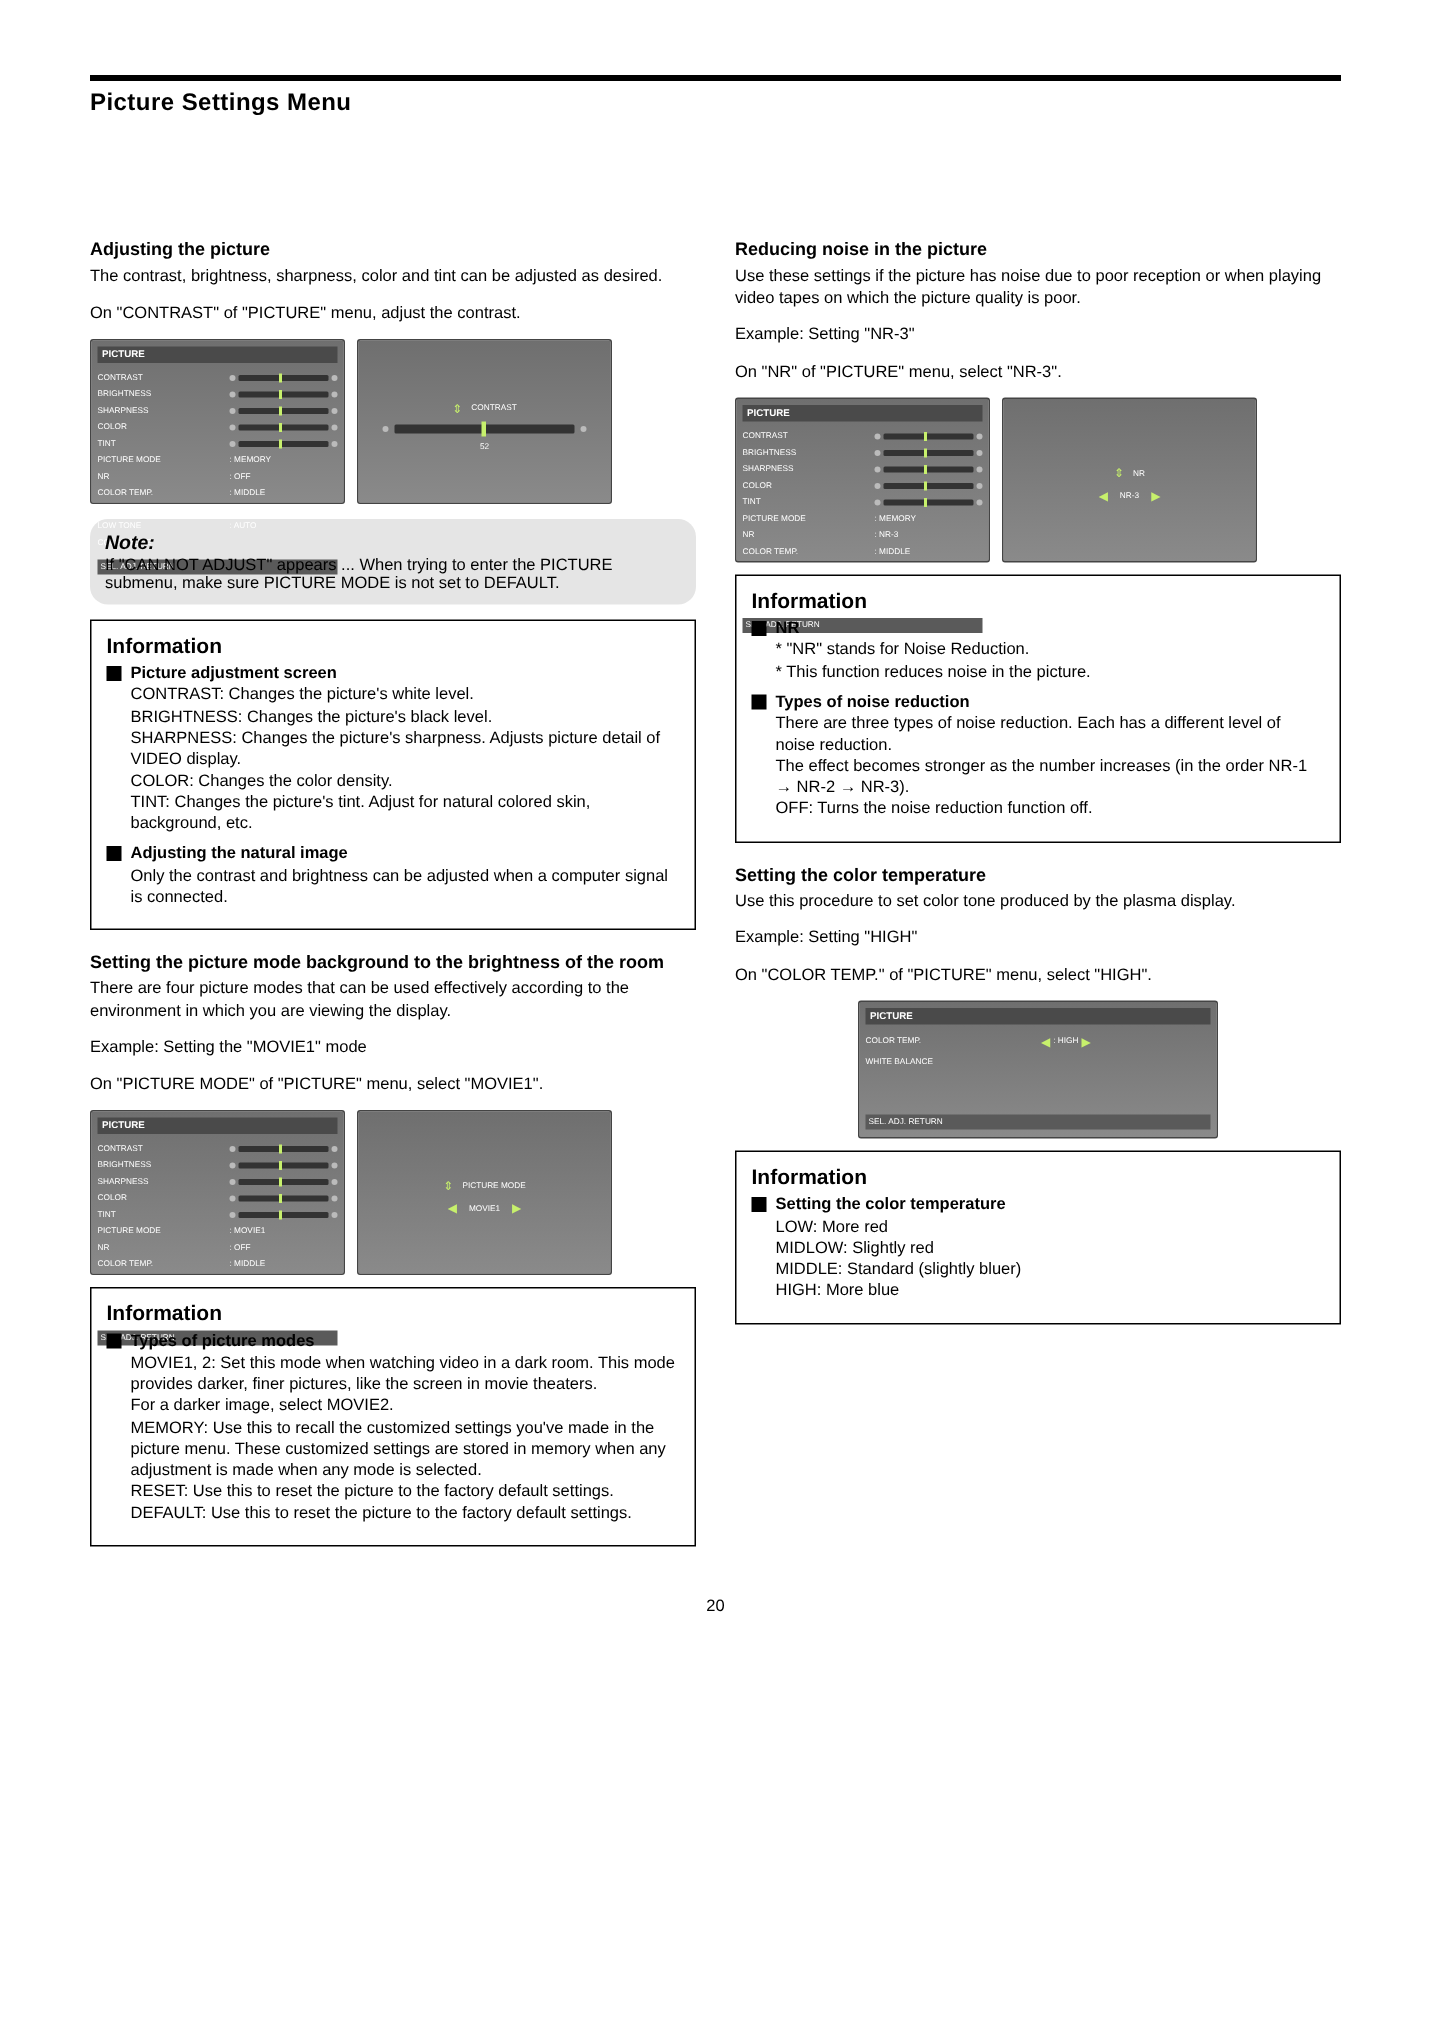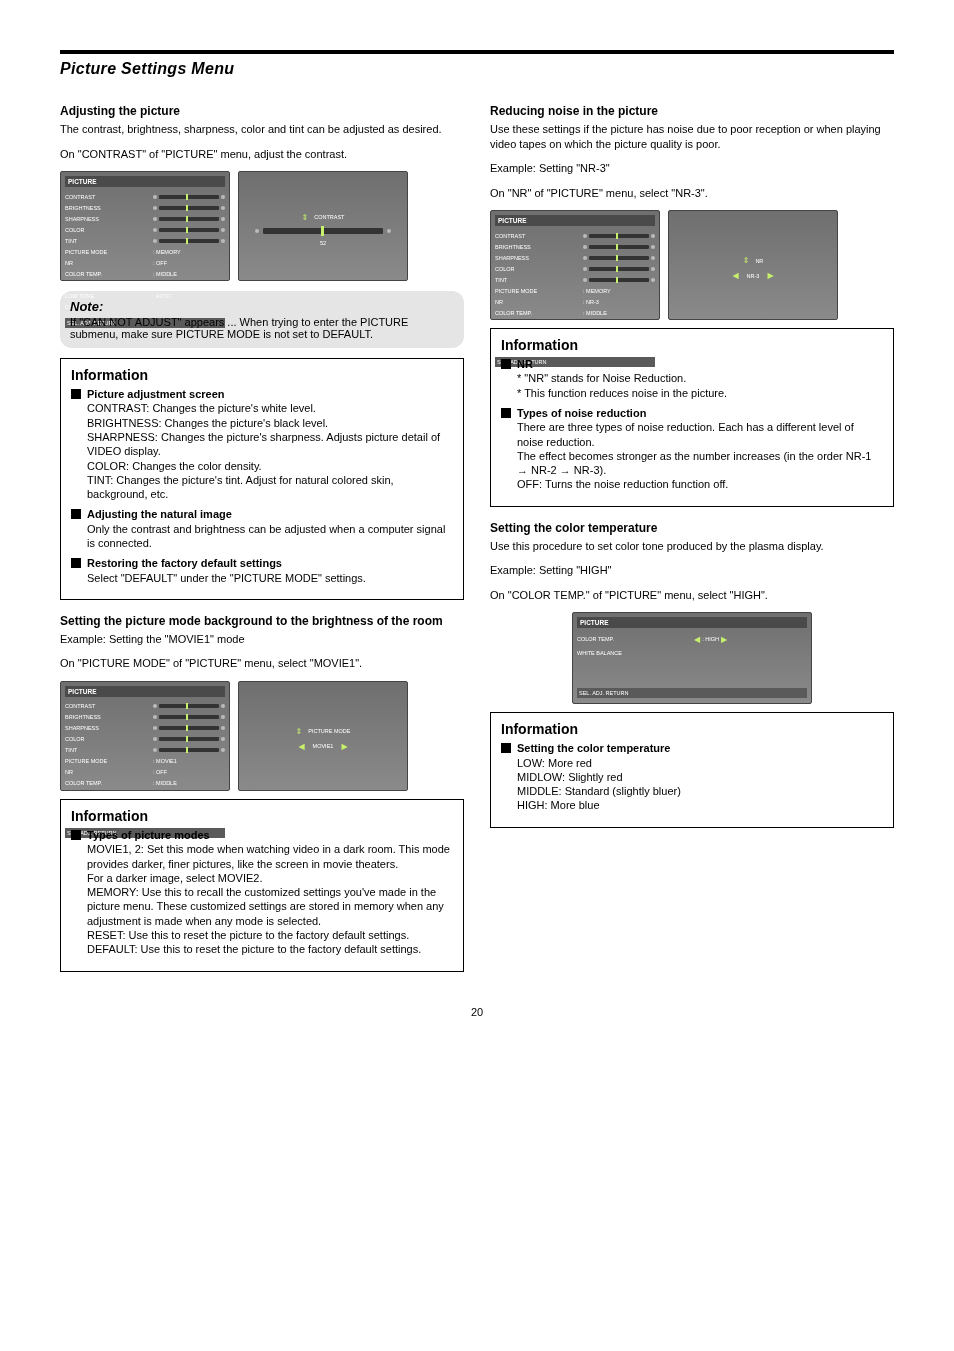--- a/index.html
+++ b/index.html
@@ -6,23 +6,23 @@
   body {
     width: 954px;
     margin: 0 auto;
     background: #fff;
     font-family: Arial, Helvetica, sans-serif;
     font-size: 11px;
     color: #000;
     padding: 50px 60px;
   }
   .thick-rule { border: none; border-top: 4px solid #000; margin-bottom: 6px; }
-  .title-bar { font-size: 16px; font-weight: bold; margin-bottom: 26px; letter-spacing: 0.3px; font-style: italic; }
+  .title-bar { font-size: 16px; font-weight: bold; margin-bottom: 41px; letter-spacing: 0.3px; }
   .columns { display: flex; gap: 26px; }
-  .col { flex: 1; }
+  .col { flex: 1; margin-top: 40px; }
   .section-head { font-weight: bold; font-size: 12px; margin-bottom: 4px; }
   .para { font-size: 11px; line-height: 1.32; margin-bottom: 10px; }
   .note-box { background: #e5e5e5; padding: 8px 10px; margin: 10px 0; font-size: 11px; border-radius: 12px; }
   .note-box .note-title { font-style: italic; font-weight: bold; font-size: 13px; margin-bottom: 2px; }
   .info-box { border: 1px solid #000; padding: 8px 10px; margin-bottom: 14px; }
   .info-title { font-weight: bold; font-size: 14px; margin-bottom: 4px; }
   .info-item { display: flex; align-items: flex-start; margin-bottom: 6px; line-height: 1.3; }
   .bullet { width: 10px; height: 10px; background: #000; flex-shrink: 0; margin-right: 6px; margin-top: 2px; }
   .info-text { flex: 1; }
   .info-text strong { font-weight: bold; }
@@ -177,28 +177,25 @@
       <div class="info-title">Information</div>
       <div id="l-info1-items">
           <div class="info-item">
             <div class="bullet"></div>
             <div class="info-text"><strong>Picture adjustment screen</strong><br>CONTRAST: Changes the picture's white level.<br>BRIGHTNESS: Changes the picture's black level.<br>SHARPNESS: Changes the picture's sharpness. Adjusts picture detail of VIDEO display.<br>COLOR: Changes the color density.<br>TINT: Changes the picture's tint. Adjust for natural colored skin, background, etc.<br></div>
           </div>
           <div class="info-item">
             <div class="bullet"></div>
             <div class="info-text"><strong>Adjusting the natural image</strong><br>Only the contrast and brightness can be adjusted when a computer signal is connected.<br></div>
           </div>
-          <div class="info-item">
-            <div class="bullet"></div>
-            <div class="info-text"><strong>Restoring the factory default settings</strong><br>Select "DEFAULT" under the "PICTURE MODE" settings.<br></div>
-          </div>
         </div>
     </div>
 
     <div class="section-head">Setting the picture mode background to the brightness of the room</div>
+    <div class="para">There are four picture modes that can be used effectively according to the environment in which you are viewing the display.</div>
     <div class="para">Example: Setting the "MOVIE1" mode</div>
     <div class="para">On "PICTURE MODE" of "PICTURE" menu, select "MOVIE1".</div>
 
     <div class="osd-row">
       <div class="osd">
         <div class="osd-title">PICTURE</div>
         <div class="osd-main">
           <div class="osd-labels" id="l-osd2-labels">
               <div class="osd-line">
                 <span class="osd-label">CONTRAST</span>

